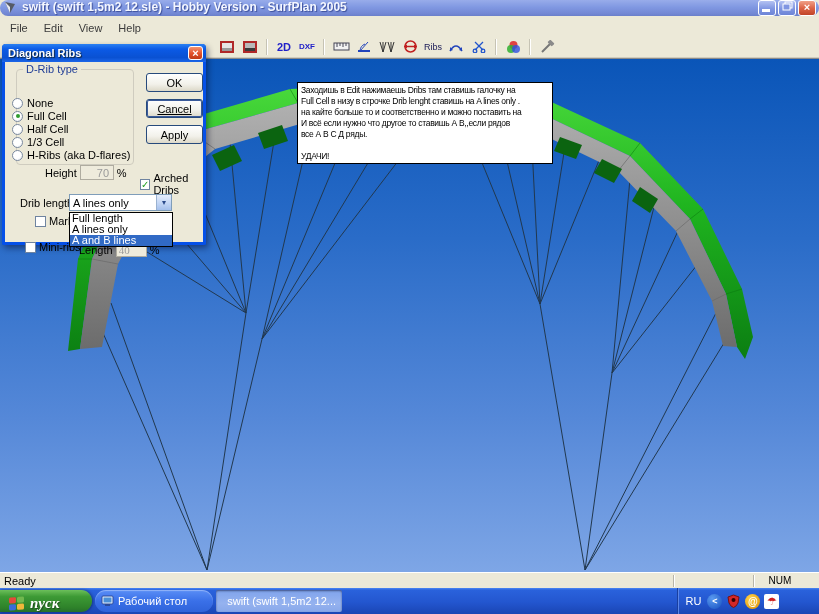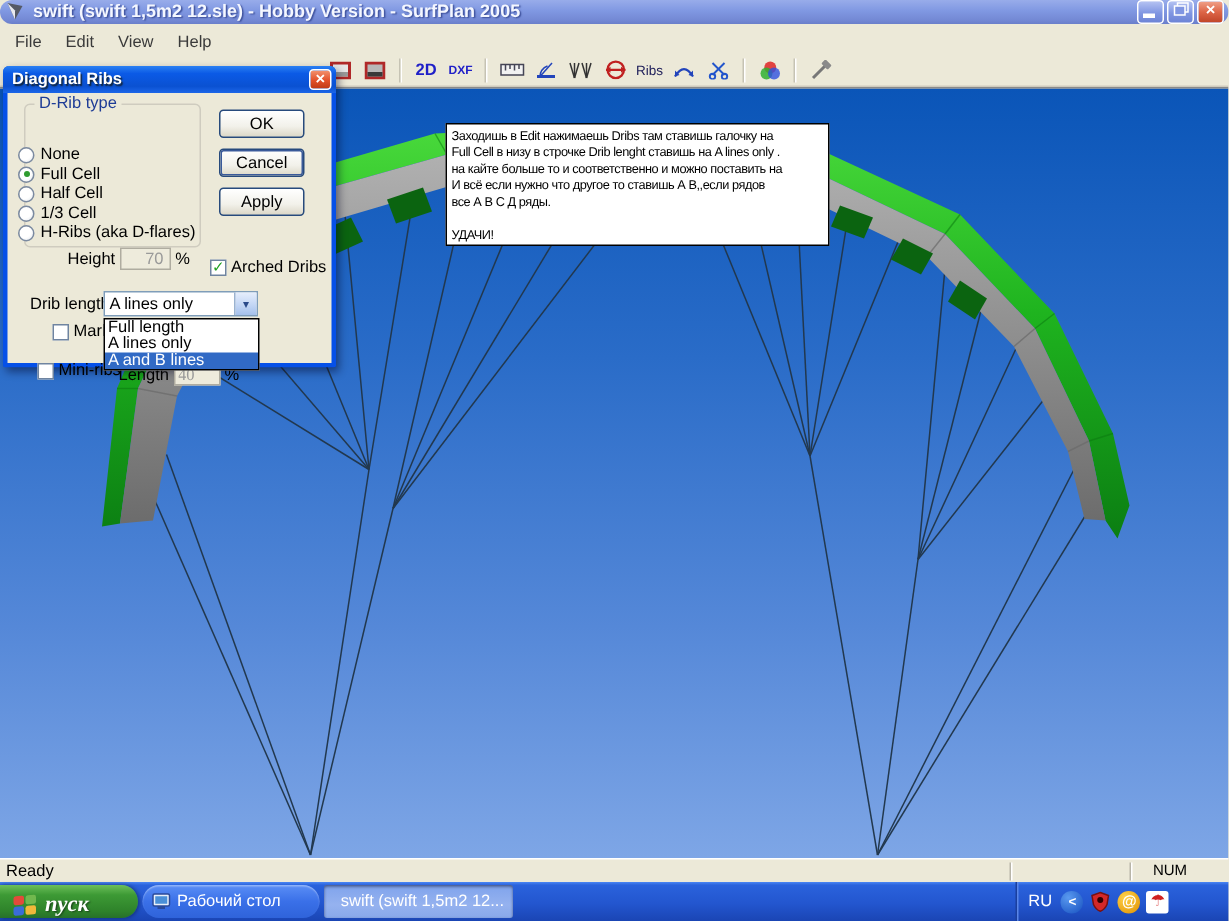--- a/index.html
+++ b/index.html
@@ -42,21 +42,21 @@
     border-top:1px solid #8a8a8a; z-index:1; }
   .canvas svg { position:absolute; inset:0; }
 
   
   .note { position:absolute; left:297px; top:82px; width:256px; height:82px; background:#fff;
     border:1px solid #000; z-index:3; padding:2px 3px; font-size:8.5px; letter-spacing:-0.3px;
     color:#000; overflow:hidden; }
   .note div { height:11px; line-height:11px; white-space:nowrap; }
 
   
-  .dialog { position:absolute; left:2px; top:44px; width:222px; height:201px; z-index:10;
+  .dialog { position:absolute; left:2px; top:44px; width:204px; height:201px; z-index:10;
     border:3px solid #0550e8; border-top:none; border-radius:4px 4px 2px 2px;
     background:#ece9d8; box-shadow:2px 3px 6px rgba(0,0,30,.45); }
   .dlg-title { height:18px; margin:0 -3px; border-radius:4px 4px 0 0;
     background:linear-gradient(180deg,#2a80f2 0%,#0b5ae6 28%,#0a51d2 75%,#1c66e8 100%);
     display:flex; align-items:center; padding:0 3px 0 6px; }
   .dlg-title .t { color:#fff; font-weight:bold; font-size:11px; flex:1; text-shadow:1px 1px 1px #123; }
   .dlg-close { width:15px; height:14px; border:1px solid #fff; border-radius:3px;
     background:linear-gradient(180deg,#f2926f 0%,#e3502a 55%,#bf3a16 100%);
     color:#fff; font-weight:bold; font-size:11px; line-height:12px; text-align:center; }
   .dlg-body { position:relative; width:100%; height:183px; font-size:11px; color:#000; }
@@ -368,21 +368,21 @@
         <span class="radio"></span>
         <span style="white-space:nowrap">H-Ribs (aka D-flares)</span>
       </div>
       <div class="hrow" style="left:40px; top:103px;">
         <span>Height</span>
         <input class="xpinput" style="width: 34px; height: 15px; padding-left: 16px;" disabled="" value="70">
         <span>%</span>
       </div>
 
       <button class="xpbtn" style="top:11px;">OK</button>
-      <button class="xpbtn def" style="top:37px;">Cancel</button>
+      <button class="xpbtn def" style="top:37px;text-decoration:underline;">Cancel</button>
       <button class="xpbtn" style="top:63px;">Apply</button>
 
       <div class="hrow" style="left:135px; top:110px;">
         <span class="cbox"><span>✓</span></span>
         <span>Arched Dribs</span>
       </div>
 
       <div class="hrow" style="left:15px; top:135px;">
         <span>Drib length</span>
       </div>

